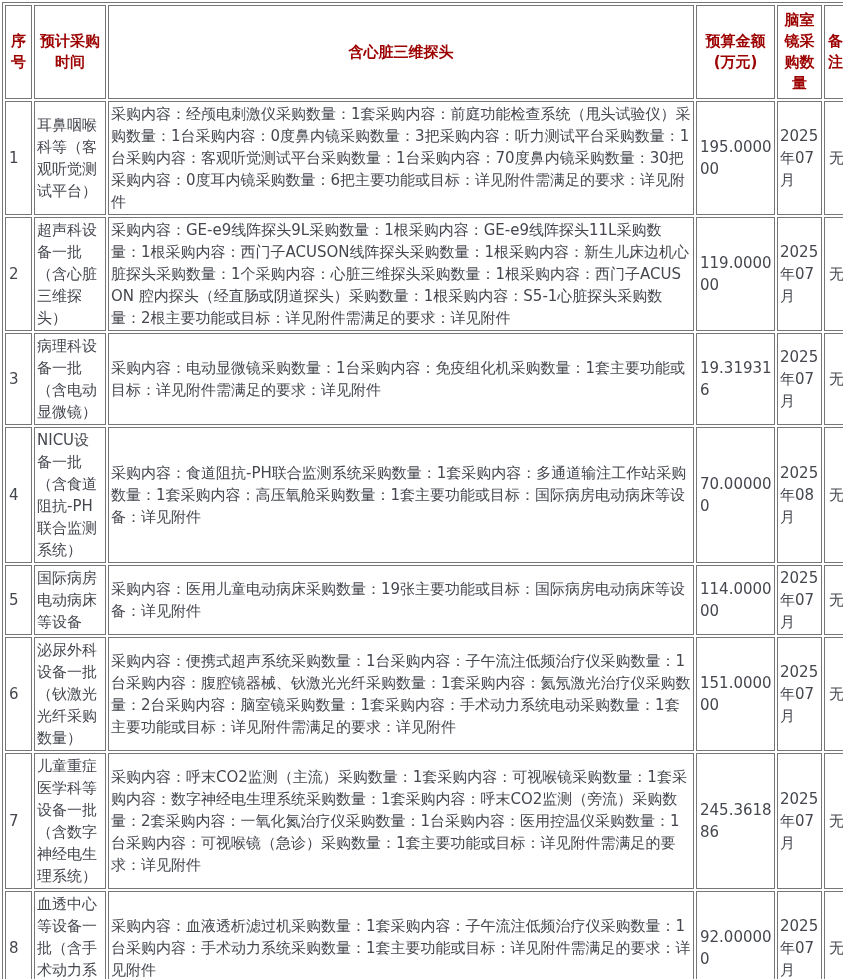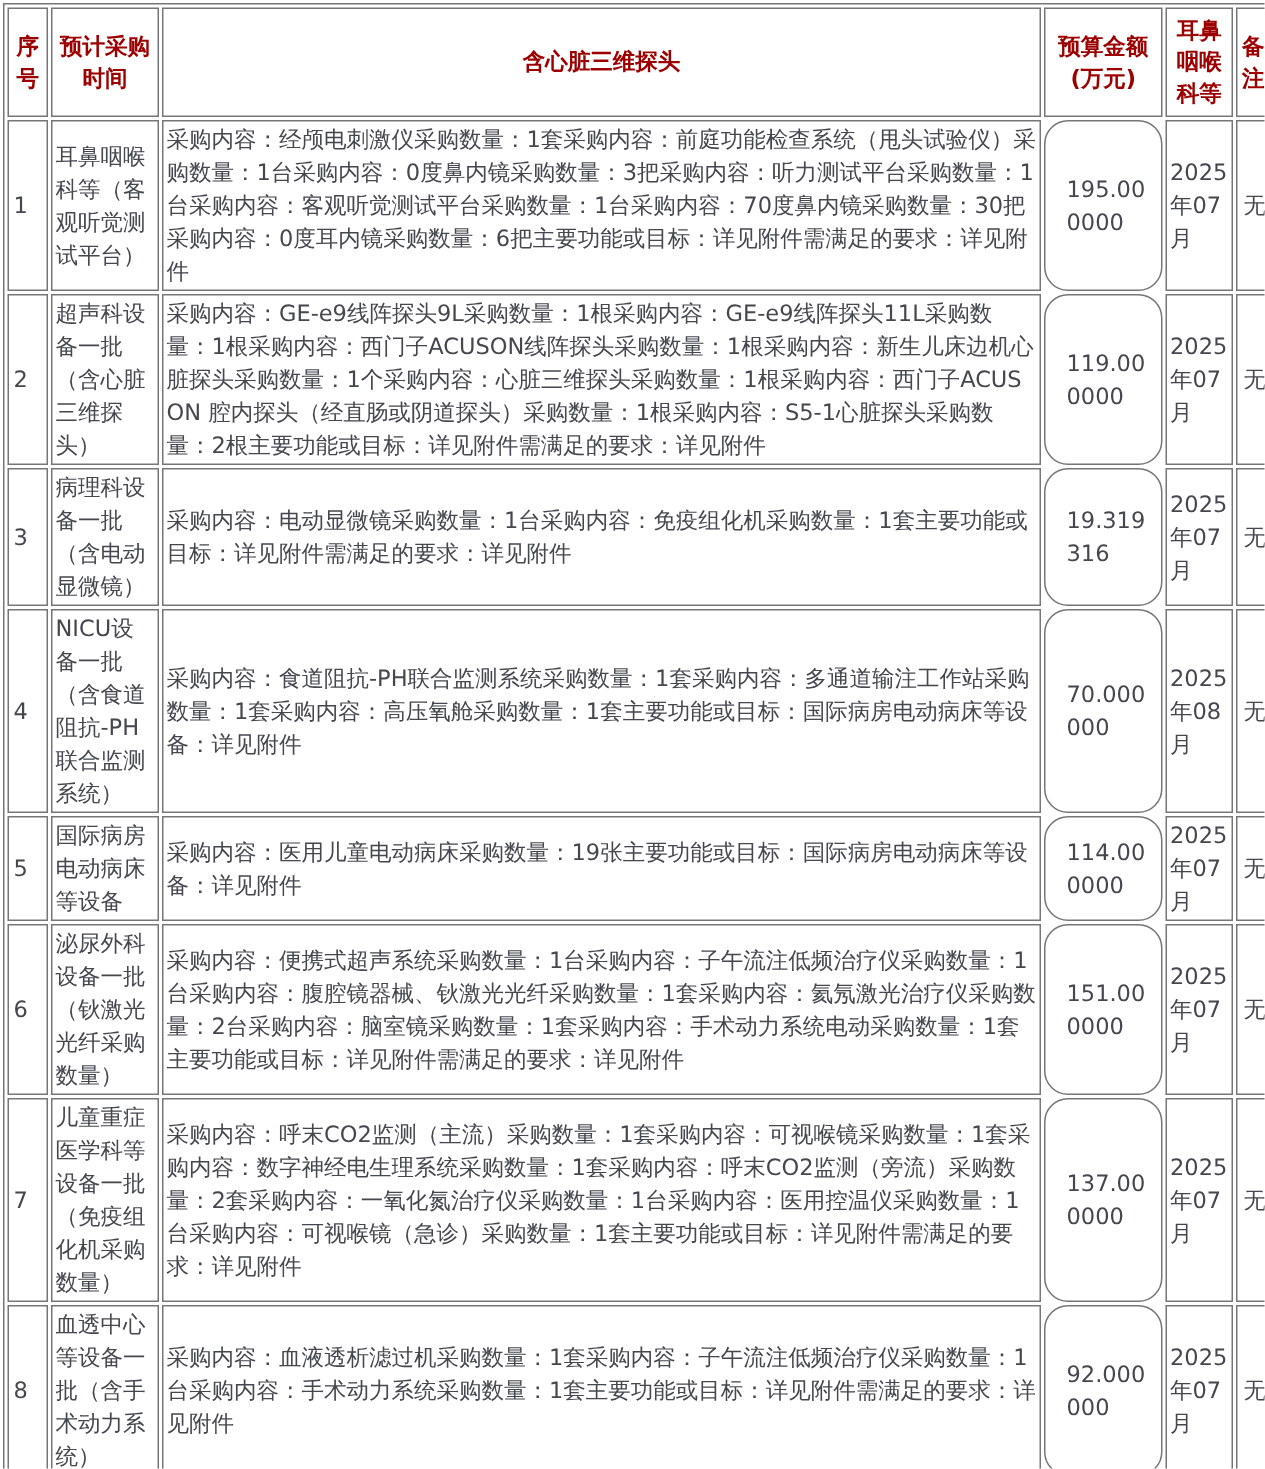--- a/index.html
+++ b/index.html
@@ -27,21 +27,21 @@
     overflow-wrap:break-word;
   }
   th{
     color:#9c0000;
     font-weight:bold;
     text-align:center;
     line-height:21px;
     padding:4px 1px;
   }
   td.seq{padding-left:3px;}
-  td.budget{padding-left:14px;border-radius:16px;}
+  td.budget{padding-left:3px;}
   td.time{padding-left:2px;}
   td.remark{padding-left:4px;}
   col.c-seq{width:27px;}
   col.c-name{width:72px;}
   col.c-overview{width:586px;}
   col.c-budget{width:79px;}
   col.c-time{width:45px;}
   col.c-remark{width:23px;}
 </style>
 </head>
@@ -55,21 +55,21 @@
     <col class="c-budget">
       <col class="c-time">
       <col class="c-remark">
   </colgroup>
   <thead>
     <tr>
       <th>序号</th>
       <th>预计采购时间</th>
       <th>含心脏三维探头</th>
       <th>预算金额(万元)</th>
-      <th>耳鼻咽喉科等</th>
+      <th>脑室镜采购数量</th>
       <th>备注</th>
     </tr>
   </thead>
   <tbody>
       <tr>
         <td class="seq">1</td>
         <td class="name">耳鼻咽喉科等（客观听觉测试平台）</td>
         <td class="overview">采购内容：经颅电刺激仪采购数量：1套采购内容：前庭功能检查系统（甩头试验仪）采购数量：1台采购内容：0度鼻内镜采购数量：3把采购内容：听力测试平台采购数量：1台采购内容：客观听觉测试平台采购数量：1台采购内容：70度鼻内镜采购数量：30把采购内容：0度耳内镜采购数量：6把主要功能或目标：详见附件需满足的要求：详见附件</td>
         <td class="budget">195.000000</td>
         <td class="time">2025年07月</td>
@@ -110,23 +110,23 @@
       <tr>
         <td class="seq">6</td>
         <td class="name">泌尿外科设备一批（钬激光光纤采购数量）</td>
         <td class="overview">采购内容：便携式超声系统采购数量：1台采购内容：子午流注低频治疗仪采购数量：1台采购内容：腹腔镜器械、钬激光光纤采购数量：1套采购内容：氦氖激光治疗仪采购数量：2台采购内容：脑室镜采购数量：1套采购内容：手术动力系统电动采购数量：1套主要功能或目标：详见附件需满足的要求：详见附件</td>
         <td class="budget">151.000000</td>
         <td class="time">2025年07月</td>
         <td class="remark">无</td>
       </tr>
       <tr>
         <td class="seq">7</td>
-        <td class="name">儿童重症医学科等设备一批（免疫组化机采购数量）</td>
+        <td class="name">儿童重症医学科等设备一批（含数字神经电生理系统）</td>
         <td class="overview">采购内容：呼末CO2监测（主流）采购数量：1套采购内容：可视喉镜采购数量：1套采购内容：数字神经电生理系统采购数量：1套采购内容：呼末CO2监测（旁流）采购数量：2套采购内容：一氧化氮治疗仪采购数量：1台采购内容：医用控温仪采购数量：1台采购内容：可视喉镜（急诊）采购数量：1套主要功能或目标：详见附件需满足的要求：详见附件</td>
-        <td class="budget">137.000000</td>
+        <td class="budget">245.361886</td>
         <td class="time">2025年07月</td>
         <td class="remark">无</td>
       </tr>
       <tr>
         <td class="seq">8</td>
         <td class="name">血透中心等设备一批（含手术动力系统）</td>
         <td class="overview">采购内容：血液透析滤过机采购数量：1套采购内容：子午流注低频治疗仪采购数量：1台采购内容：手术动力系统采购数量：1套主要功能或目标：详见附件需满足的要求：详见附件</td>
         <td class="budget">92.000000</td>
         <td class="time">2025年07月</td>
         <td class="remark">无</td>

